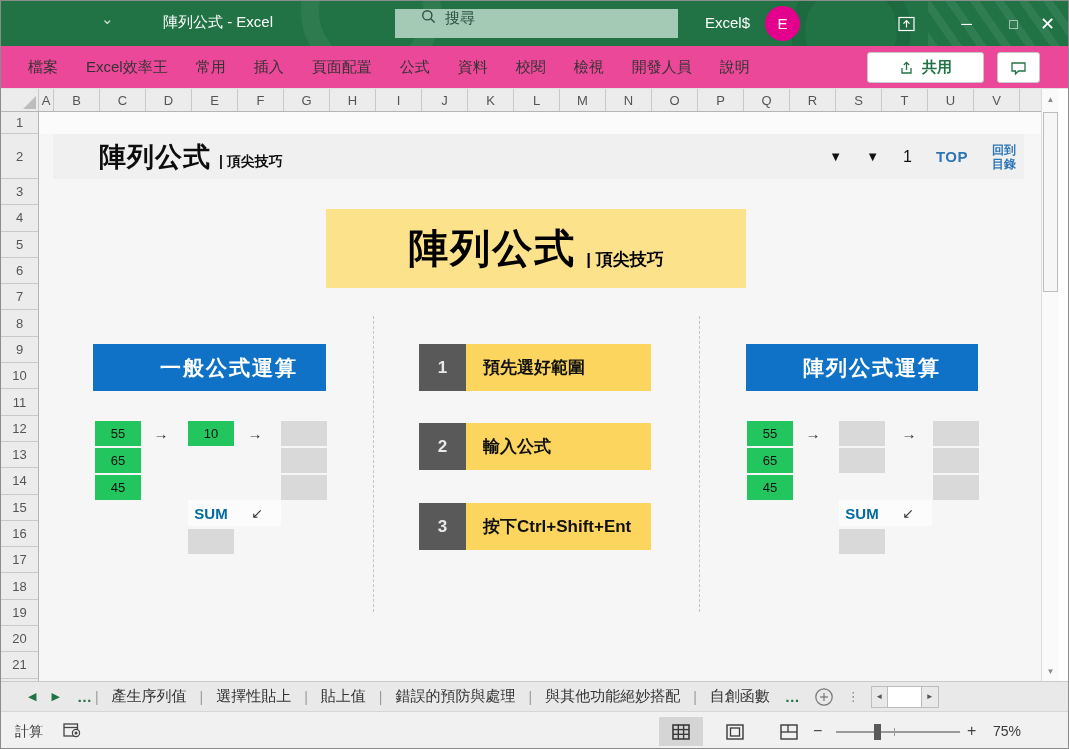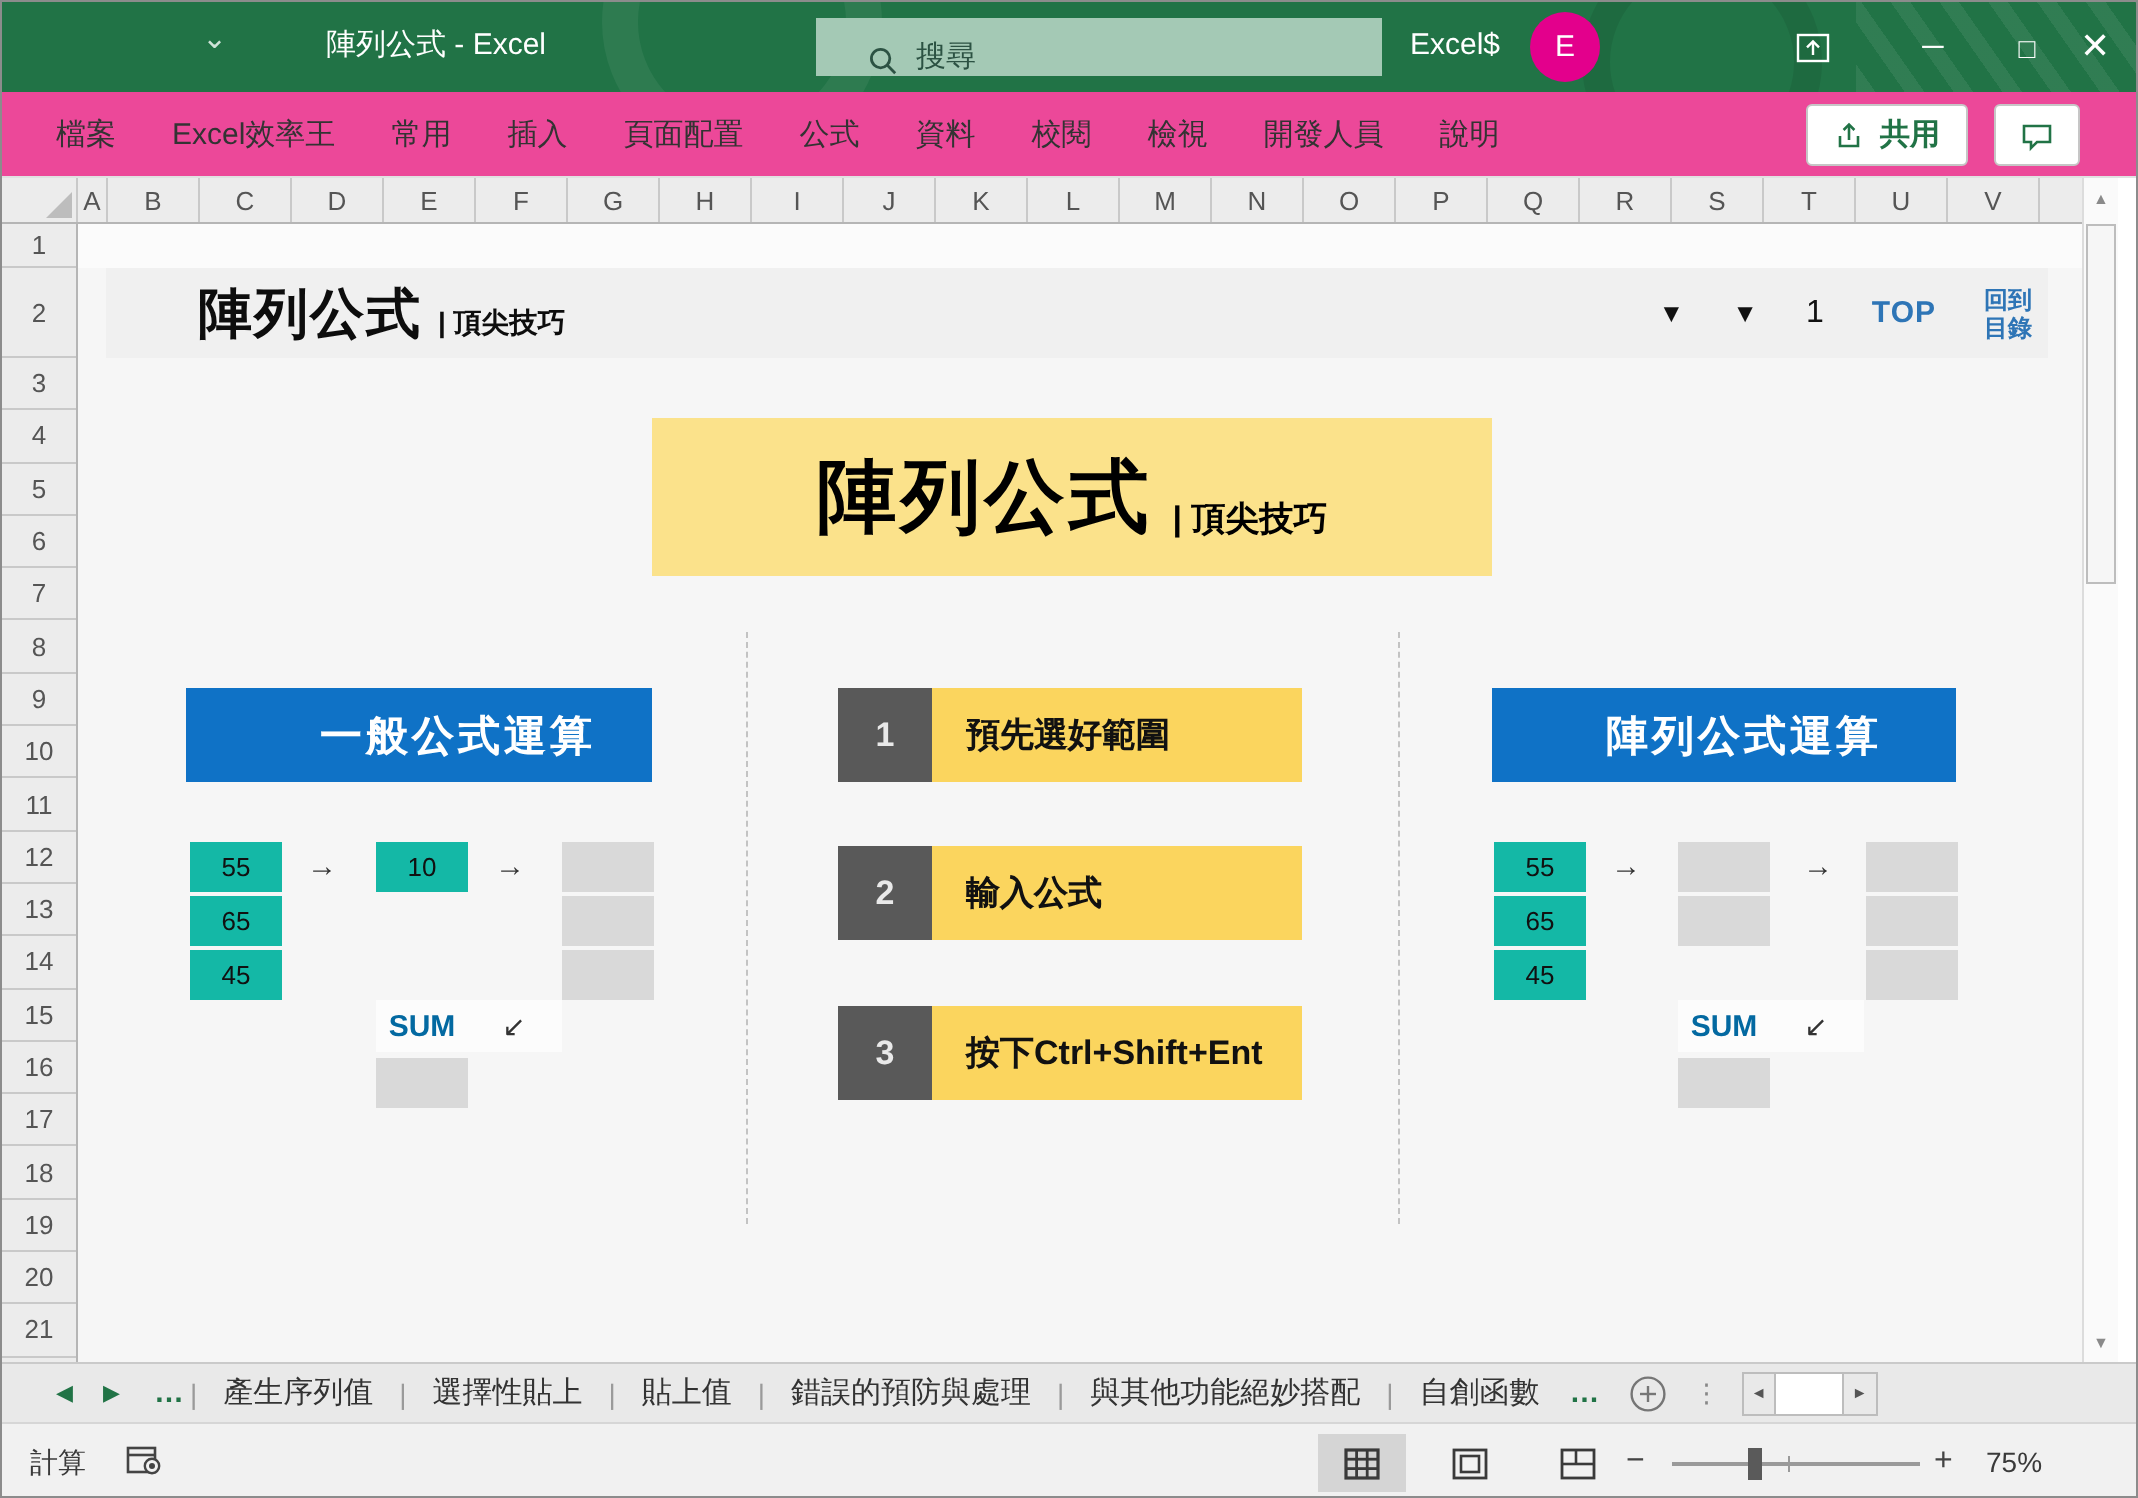--- a/index.html
+++ b/index.html
@@ -7,34 +7,34 @@
 #app { position:relative; width:1069px; height:749px; background:#fff; overflow:hidden; border:1px solid #8c8c8c; }
 
 
 .titlebar { position:absolute; left:0; top:0; width:100%; height:45px; background:#217346; overflow:hidden; }
 .titlebar .deco1 { position:absolute; left:300px; top:-60px; width:140px; height:140px; border:18px solid rgba(255,255,255,.06); border-radius:50%; }
 .titlebar .deco2 { position:absolute; left:790px; top:-30px; width:120px; height:120px; border:14px solid rgba(0,0,0,.08); border-radius:50%; }
 .titlebar .deco3 { position:absolute; right:-10px; top:0; width:150px; height:45px;
   background:repeating-linear-gradient(55deg, rgba(255,255,255,.07) 0 8px, transparent 8px 20px); }
 .tb-qat { position:absolute; left:100px; top:9px; color:#cfe3d8; font-size:15px; }
 .tb-title { position:absolute; left:162px; top:12px; color:#fff; font-size:15px; white-space:nowrap; }
-.tb-search { position:absolute; left:407px; top:8px; width:283px; height:29px; background:#a4c9b5; display:flex; align-items:flex-end; gap:9px; padding-left:26px; color:#2c5243; font-size:15px; }
+.tb-search { position:absolute; left:394px; top:8px; width:283px; height:29px; background:#a4c9b5; display:flex; align-items:flex-start; gap:9px; padding-left:26px; color:#2c5243; font-size:15px; }
 .tb-account { position:absolute; left:704px; top:13px; color:#fff; font-size:15px; }
 .tb-avatar { position:absolute; left:764px; top:5px; width:35px; height:35px; border-radius:50%; background:#e3008c; color:#fff; display:flex; align-items:center; justify-content:center; font-size:15px; }
 .tb-btn { position:absolute; top:0; height:45px; width:45px; display:flex; align-items:center; justify-content:center; color:#fff; font-size:15px; }
 .tb-ribbonopts { left:883px; }
 .tb-min { left:943px; }
 .tb-max { left:990px; font-size:14px; }
 .tb-close { left:1024px; font-size:18px; }
 
 
 .ribbon { position:absolute; left:0; top:45px; width:100%; height:43px; background:#ec4899; border-bottom:1px solid #e1e1e1; display:flex; align-items:flex-end; }
 .ribbon-tabs { display:flex; height:100%; margin-left:13px; }
 .ribbon-tab { padding:0 14px; font-size:15px; color:#333; display:flex; align-items:center; white-space:nowrap; }
-.share-btn { position:absolute; right:84px; top:6px; height:31px; border:1px solid #c6c6c6; border-radius:3px; display:flex; align-items:center; gap:7px; padding:0 13px; color:#217346; font-size:15px; background:#fff; font-weight:bold; }
+.share-btn { position:absolute; right:84px; top:6px; height:31px; border:1px solid #c6c6c6; border-radius:3px; display:flex; align-items:center; gap:7px; padding:0 31px; color:#217346; font-size:15px; background:#fff; font-weight:bold; }
 .comment-btn { position:absolute; right:28px; top:6px; width:43px; height:31px; border:1px solid #c6c6c6; border-radius:3px; display:flex; align-items:center; justify-content:center; background:#fff; }
 
 
 .colheads { position:absolute; left:0; top:88px; width:1040px; height:23px; display:flex; background:#ececec; border-bottom:1px solid #b5b5b5; }
 .corner { width:38px; flex:none; position:relative; border-right:1px solid #c9c9c9; }
 .corner::after { content:""; position:absolute; right:2px; bottom:2px; border-left:13px solid transparent; border-bottom:13px solid #bdbdbd; }
 .cols-wrap { display:flex; flex:none; }
 .col { width:46px; flex:none; border-right:1px solid #c9c9c9; display:flex; align-items:center; justify-content:center; font-size:13px; color:#555; }
 .cols-wrap .col:first-child { width:15px; }
 
@@ -62,21 +62,21 @@
 .banner-sub { font-size:17px; font-weight:bold; color:#000; margin-left:10px; margin-top:22px; white-space:nowrap; }
 
 .vdash { position:absolute; top:204px; height:296px; width:0; border-left:1px dashed #c3c3c3; }
 .vdash.d1 { left:334px; } .vdash.d2 { left:660px; }
 
 .panel-banner { position:absolute; top:232px; height:47px; background:#0f72c6; color:#fff; font-size:21px; font-weight:bold; display:flex; align-items:center; justify-content:center; letter-spacing:2px; white-space:nowrap; }
 .pb-left { left:54px; width:233px;padding-left:39px; }
 .pb-right { left:707px; width:232px;padding-left:20px; }
 
 .cellcol { position:absolute; width:46px; display:flex; flex-direction:column; gap:2px; }
-.cell { flex:none; height:25px; background:#14b8a6; display:flex; align-items:center; justify-content:center; font-size:13px; color:#111; }
+.cell { flex:none; height:25px; background:#22c55e; display:flex; align-items:center; justify-content:center; font-size:13px; color:#111; }
 .cell.empty { background:#d9d9d9; }
 .lp-src { left:56px; top:309px; } .lp-mid { left:149px; top:309px; } .lp-res { left:242px; top:309px; }
 .rp-src { left:708px; top:309px; } .rp-mid { left:800px; top:309px; } .rp-res { left:894px; top:309px; }
 
 .harrow { position:absolute; font-size:15px; color:#333; width:20px; text-align:center; }
 .la1 { left:112px; top:313px; } .la2 { left:206px; top:313px; }
 .ra1 { left:764px; top:313px; } .ra2 { left:860px; top:313px; }
 
 .sum-strip { position:absolute; width:93px; height:26px; background:#fcfcfc; display:flex; align-items:center; }
 .sum-strip .sum-txt { width:46px; text-align:center; font-size:15px; font-weight:bold; color:#0369a1; }

